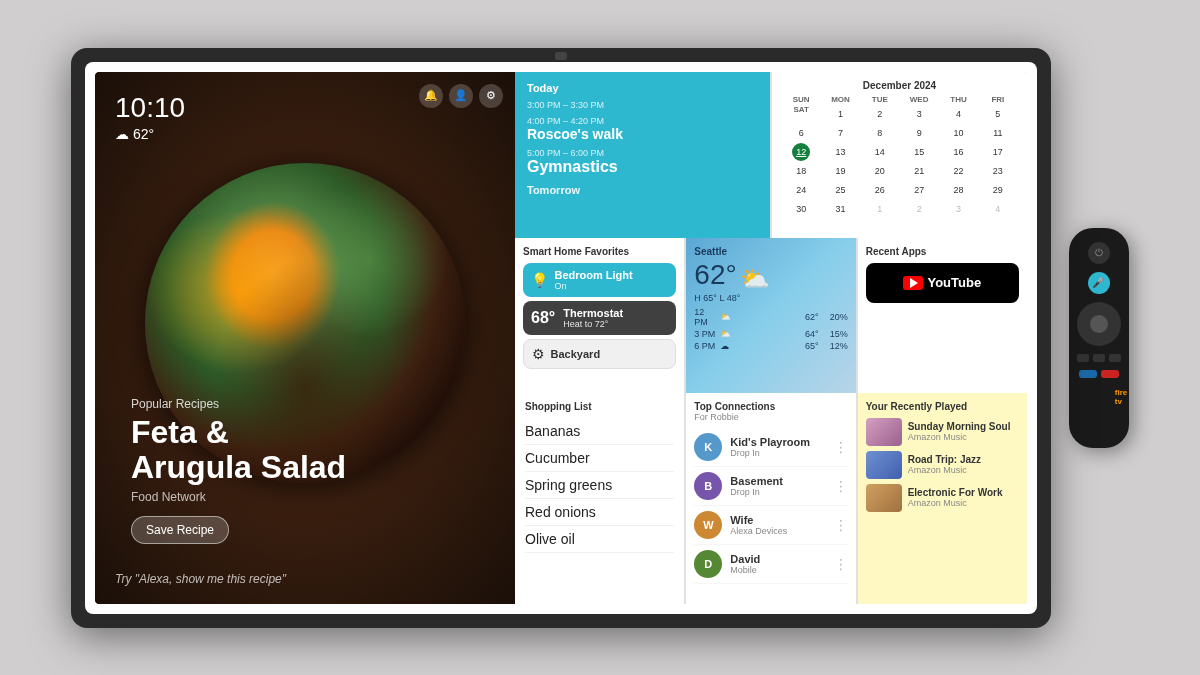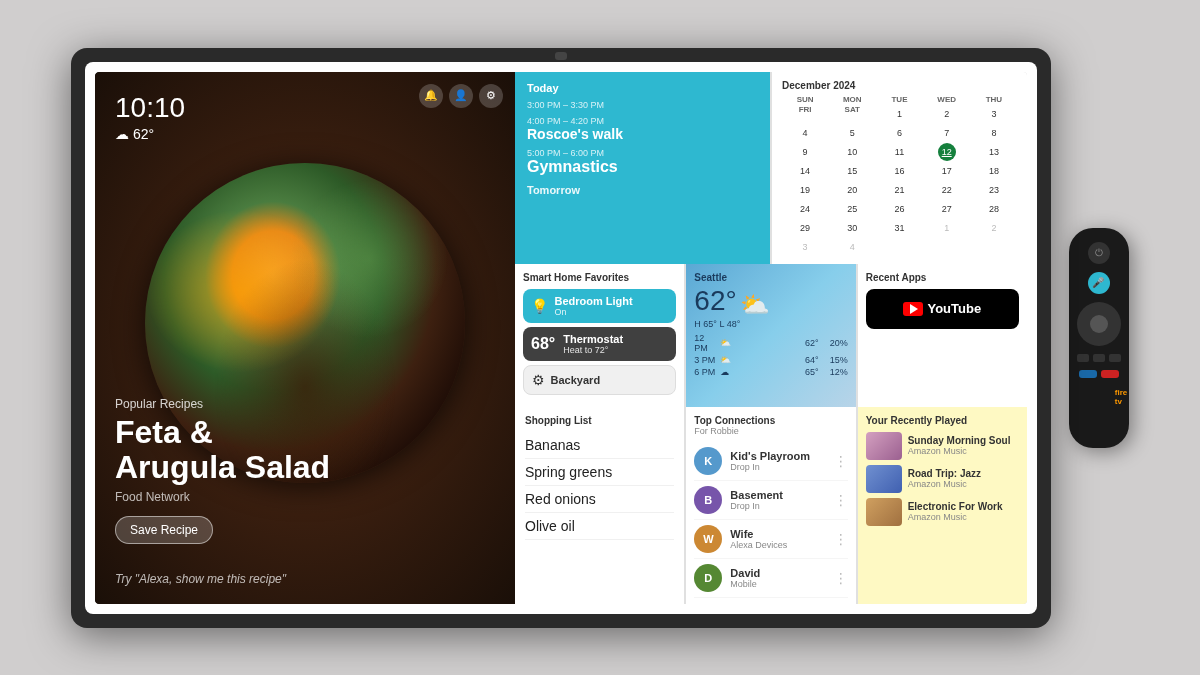--- a/index.html
+++ b/index.html
@@ -110,21 +110,21 @@
     .time-display .weather {
       font-size: 14px;
       display: flex;
       align-items: center;
       gap: 4px;
       margin-top: 2px;
     }
     .recipe-info {
       position: absolute;
       bottom: 60px;
-      left: 20px;
+      left: 36px;
       color: white;
     }
     .recipe-category {
       font-size: 12px;
       opacity: 0.8;
       margin-bottom: 4px;
     }
     .recipe-title {
       font-size: 32px;
       font-weight: 700;
@@ -219,27 +219,27 @@
       opacity: 0.9;
     }
     
     .calendar-panel {
       background: white;
       padding: 8px 10px;
     }
     .cal-header {
       font-size: 10px;
       font-weight: 600;
-      text-align: left;
+      text-align: center;
       margin-bottom: 4px;
       color: #333;
     }
     .cal-grid {
       display: grid;
-      grid-template-columns: repeat(5, 1fr);
+      grid-template-columns: repeat(6, 1fr);
       gap: 1px;
     }
     .cal-day-header {
       font-size: 8px;
       text-align: center;
       color: #666;
       font-weight: 600;
     }
     .cal-day {
       font-size: 9px;
@@ -776,20 +776,21 @@
                   <span style="font-size:13px;font-weight:600;">YouTube</span>
                 </div>
               </div>
             </div>
           </div>
 
           <div class="bot-row">
             <div class="shopping-panel">
               <div class="section-title">Shopping List</div>
               <div class="shopping-item">Bananas</div>
+              <div class="shopping-item">Cucumber</div>
               <div class="shopping-item">Spring greens</div>
               <div class="shopping-item">Red onions</div>
               <div class="shopping-item">Olive oil</div>
             </div>
             <div class="connections-panel">
               <div class="section-title">Top Connections</div>
               <div class="sub-title">For Robbie</div>
               <div class="connection-item">
                 <div class="conn-avatar" style="background:#5599cc;">K</div>
                 <div class="conn-info">

